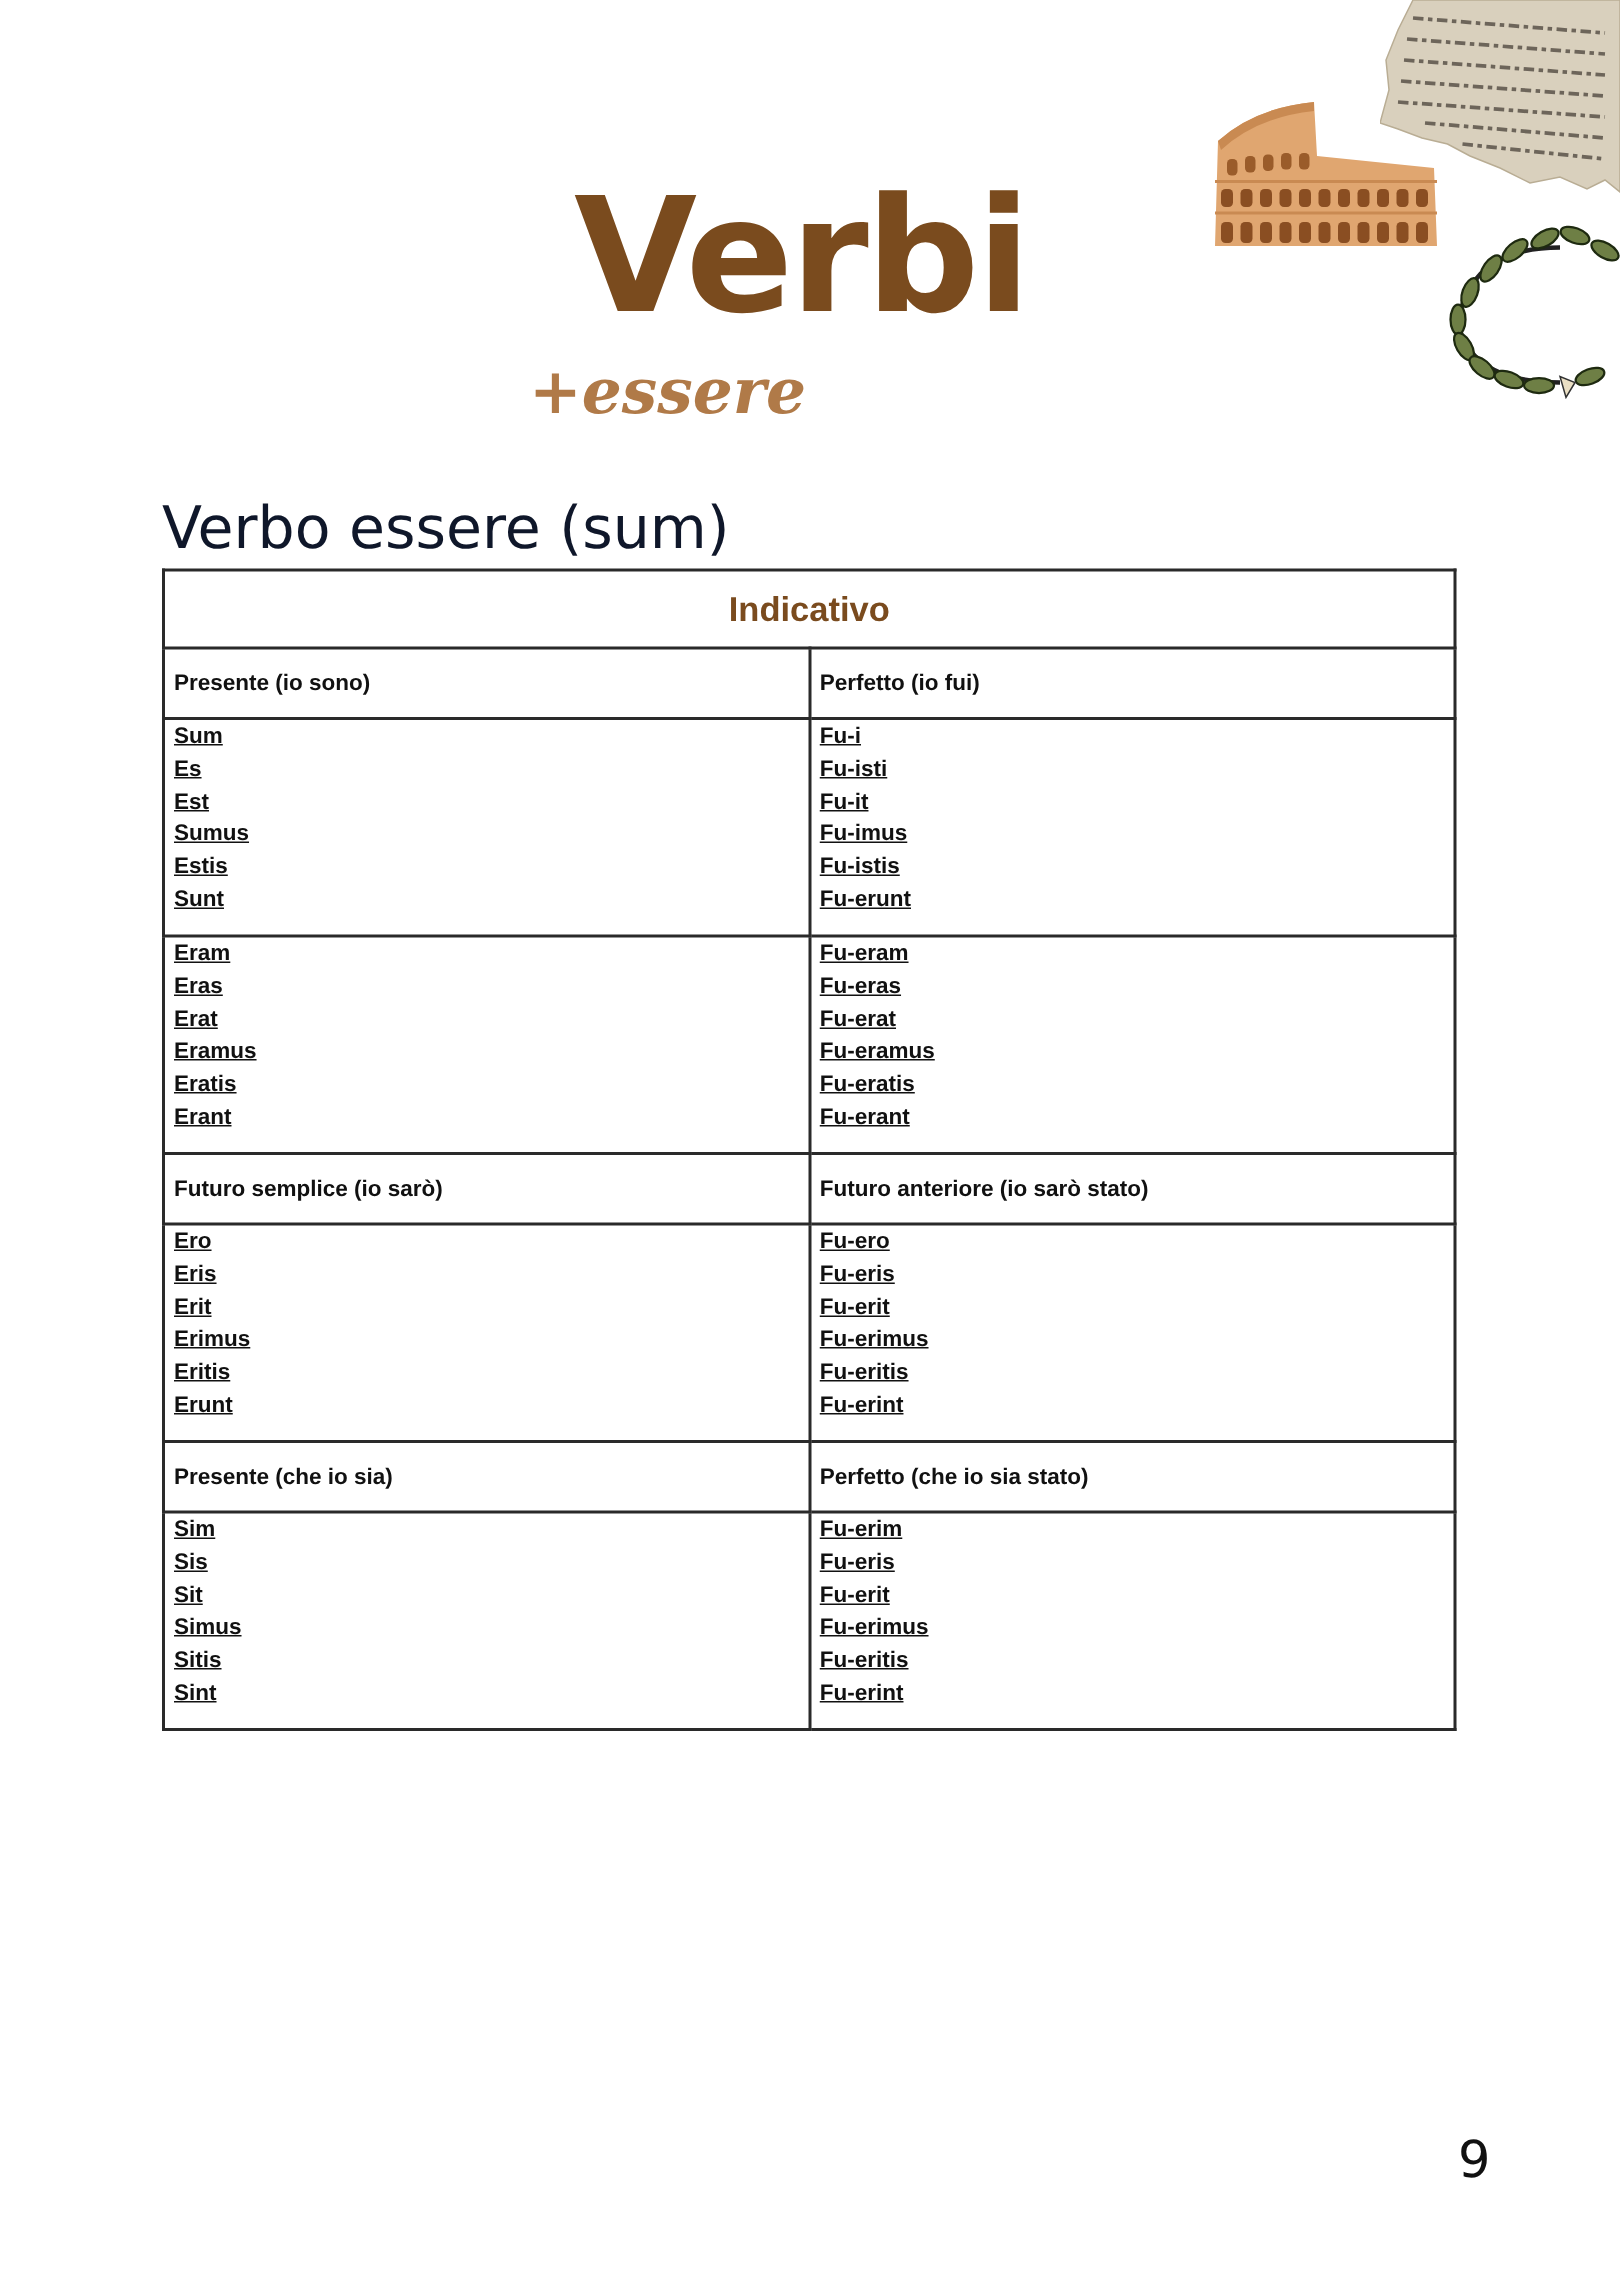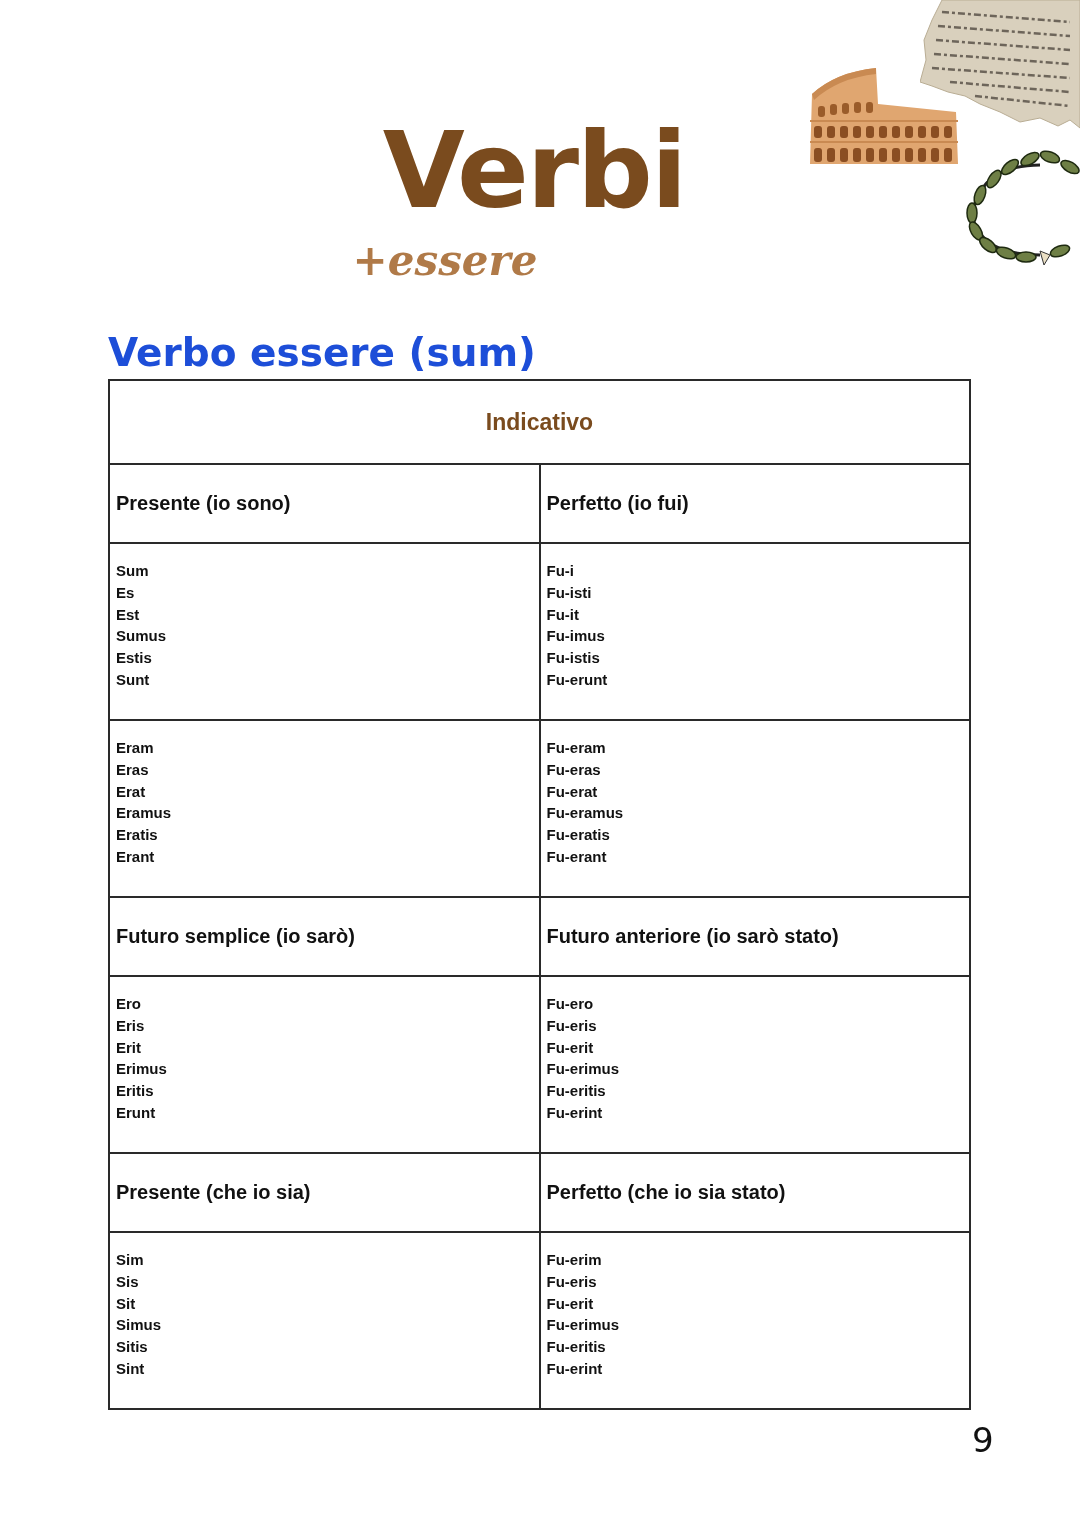--- a/index.html
+++ b/index.html
@@ -12,39 +12,39 @@
       font-family:"DejaVu Sans", sans-serif; font-weight:bold; font-size:106px;
       letter-spacing:-2px; color:#7a4b1e; line-height:1;
     }
     .subtitle {
       position:absolute; left:0; width:890px; top:240px; text-align:center;
       font-family:"DejaVu Serif", serif; font-style:italic; font-weight:bold;
       font-size:42px; color:#b07a48; line-height:1;
     }
     .section-title {
       position:absolute; left:108px; top:332px;
-      font-family:"DejaVu Sans", sans-serif; font-weight:bold; font-size:39px;
-      color:#1d4ed8; line-height:1.1;
+      font-family:"DejaVu Sans", sans-serif; font-weight:normal; font-size:39px;
+      color:#0f172a; line-height:1.1;
     }
     .deco { position:absolute; }
     table.conj {
       position:absolute; left:108px; top:379px; width:863px;
       border-collapse:collapse; table-layout:fixed;
     }
-    table.conj td { border:2px solid #2a2a2a; vertical-align:top; padding:16px 6px; }
+    table.conj td { border:2px solid #2a2a2a; vertical-align:top; padding:0 6px; }
     td.mood {
       text-align:center; vertical-align:middle !important; height:50px;
       font-family:"Liberation Sans", sans-serif; font-weight:bold; font-size:23px; color:#7a4b1e;
     }
     td.tense {
       height:45px; vertical-align:middle !important;
-      font-weight:bold; font-size:20px; color:#111;
+      font-weight:bold; font-size:15px; color:#111;
     }
     td.forms { height:143px; padding-top:8px; font-weight:bold; font-size:15px; line-height:21.8px; }
-    .form { display:block; }
+    .form { display:block;text-decoration:underline; }
     .page-num {
       position:absolute; left:972px; top:1420px;
       font-family:"DejaVu Sans", sans-serif; font-size:34px; color:#111;
     }
   </style>
 </head>
 <body>
 
 <div class="deco" style="left:920px;top:0;width:160px;height:135px;">
   <svg width="160" height="135" viewBox="0 0 160 135">

